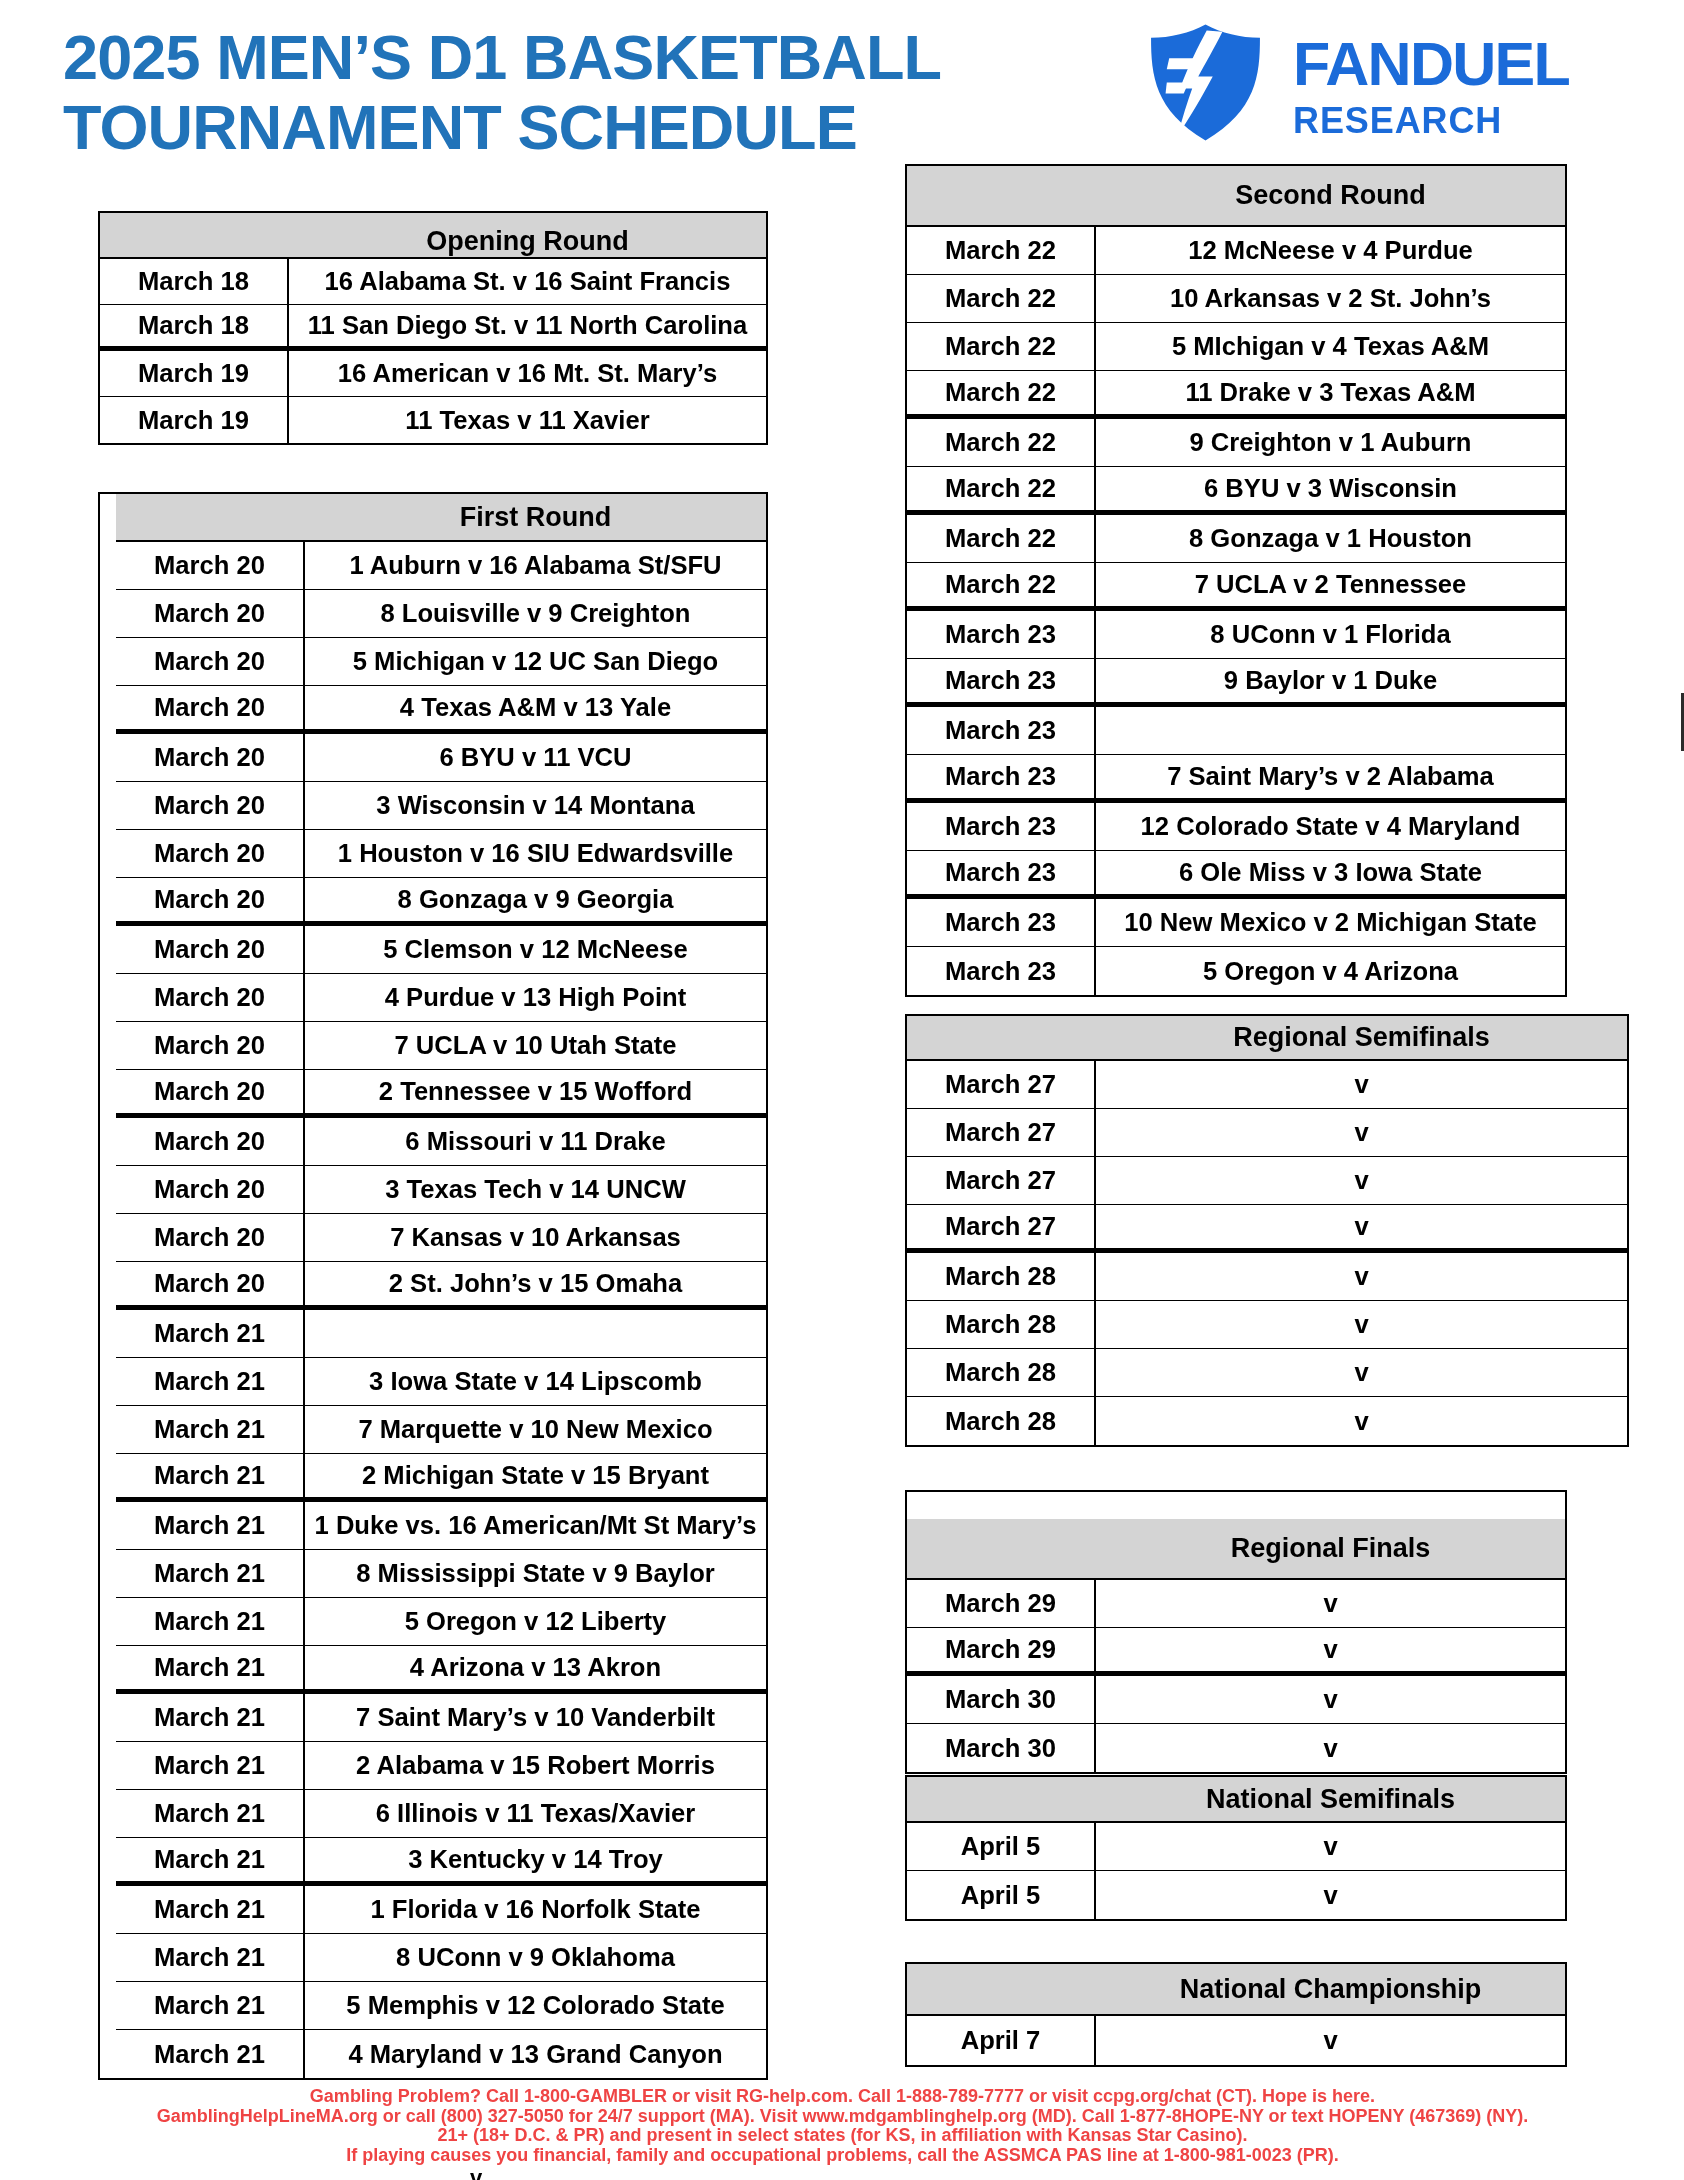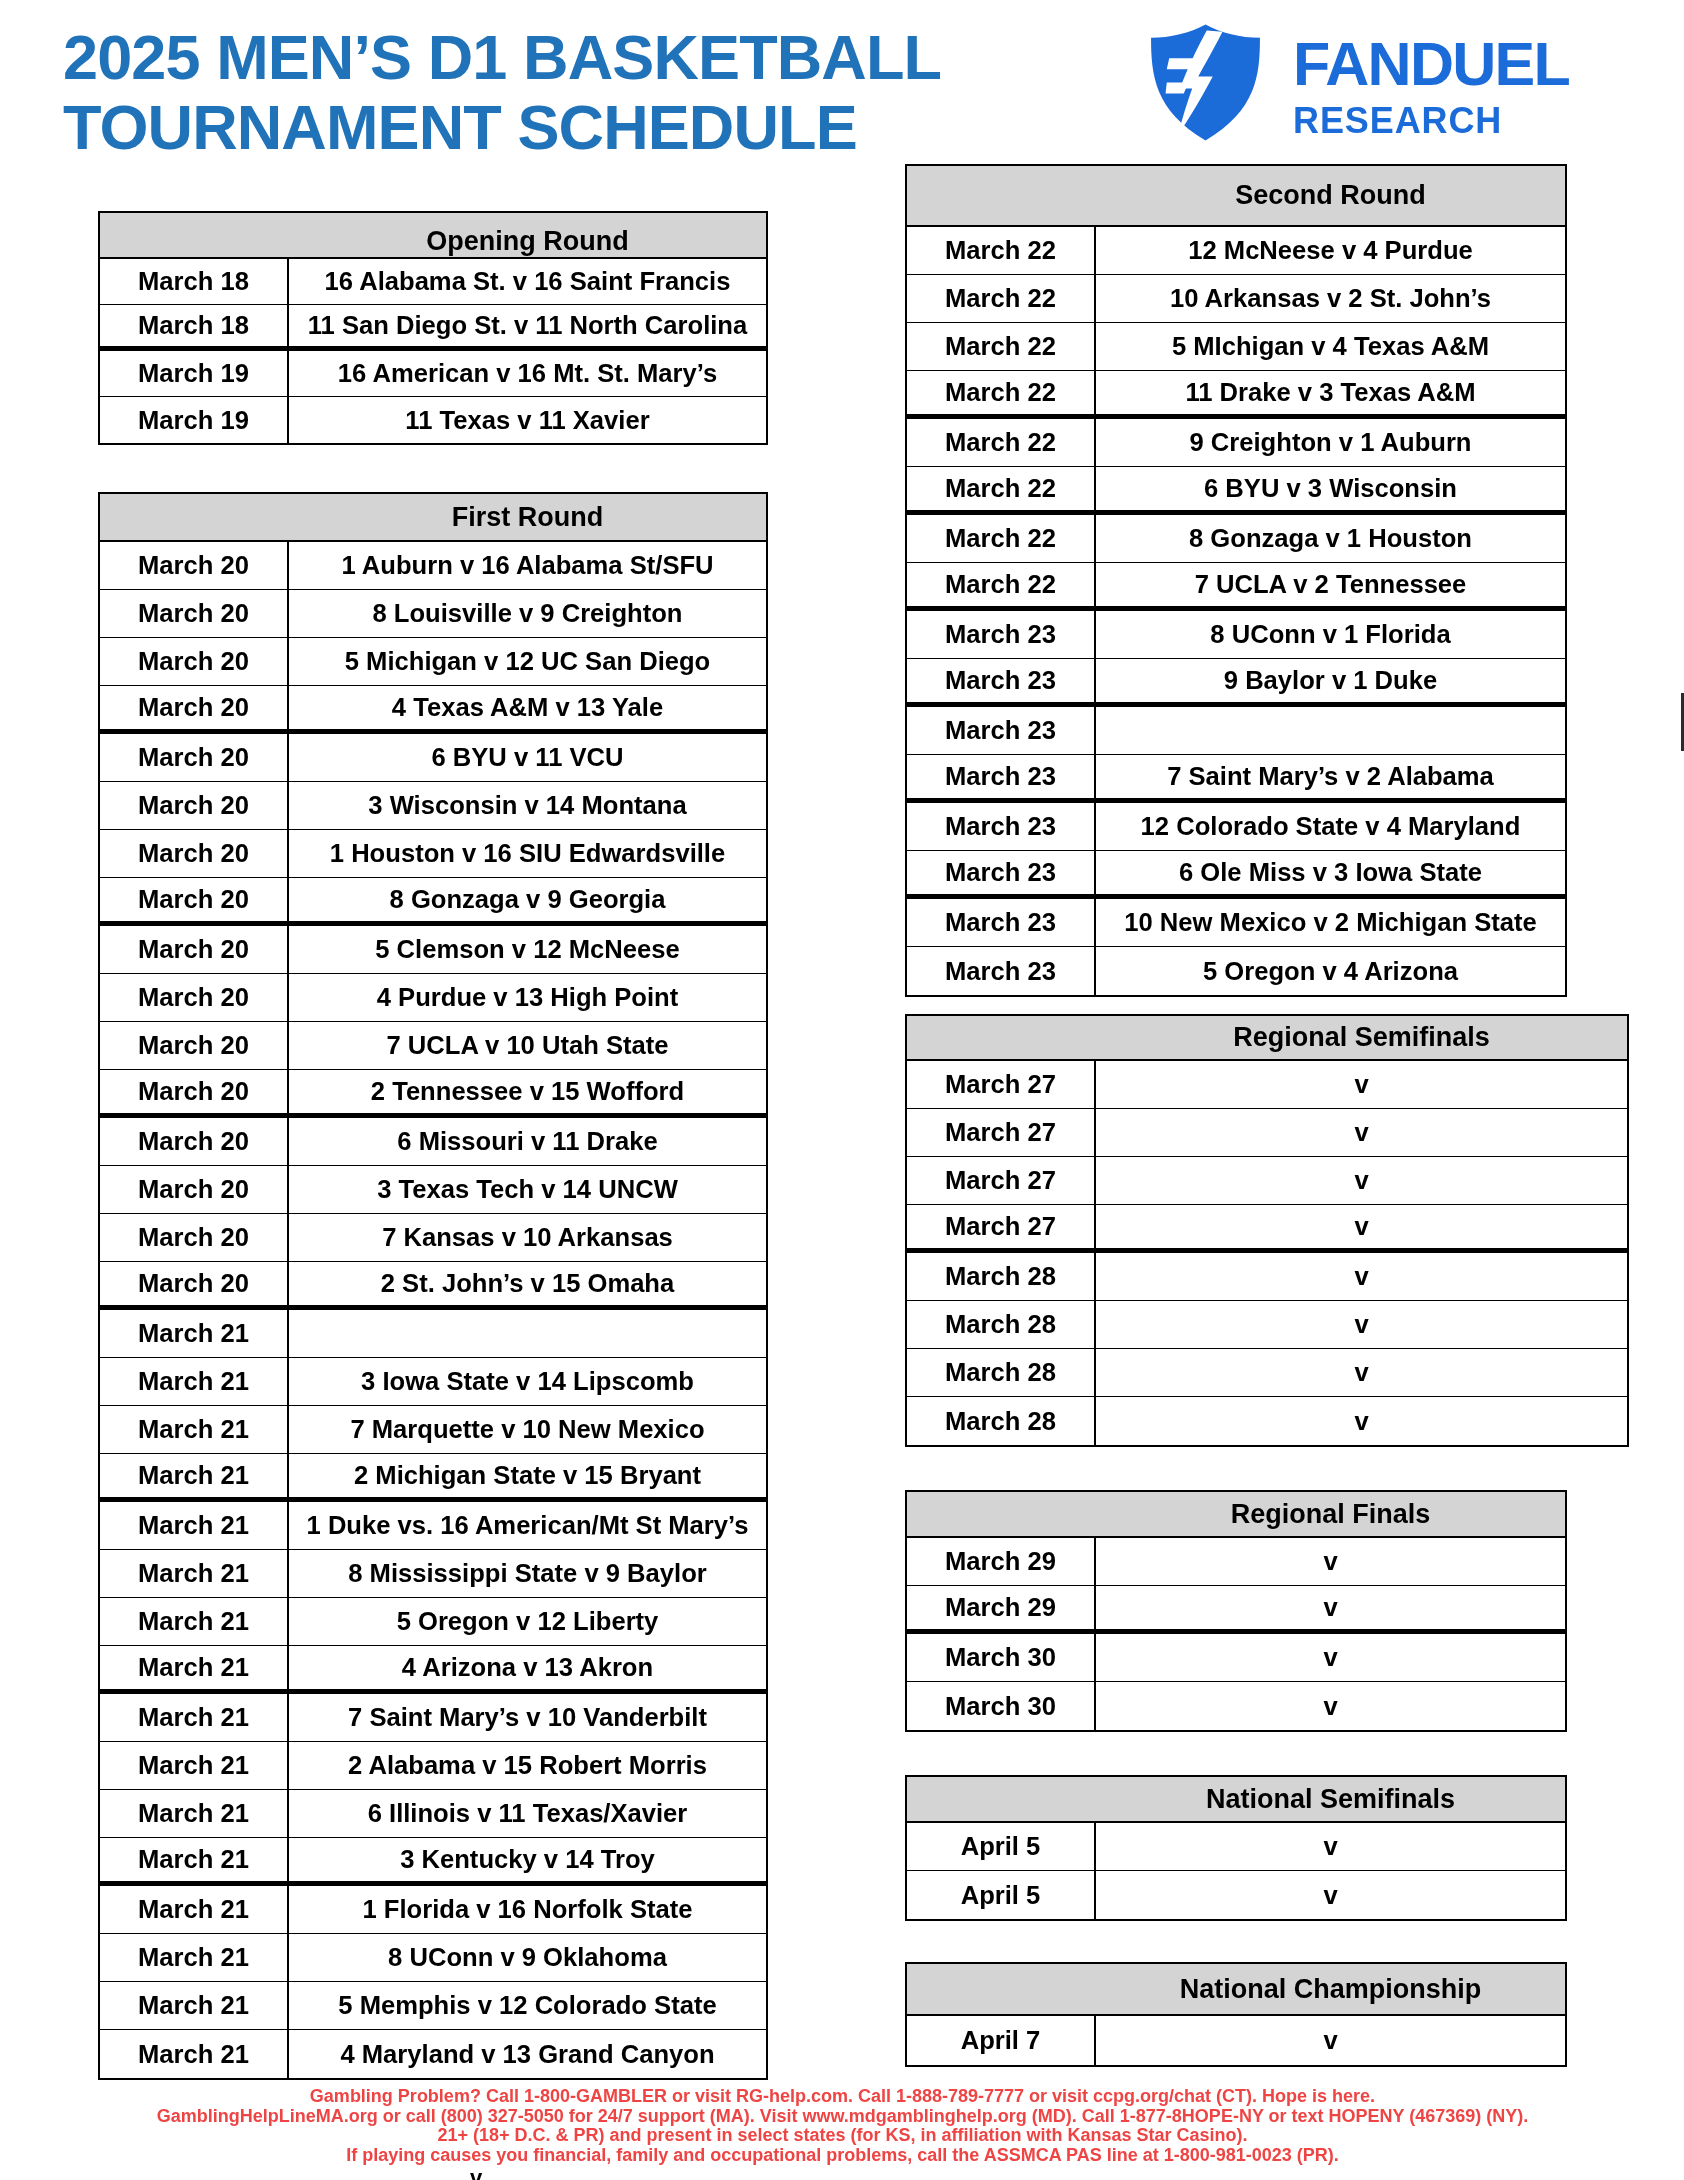--- a/index.html
+++ b/index.html
@@ -91,21 +91,21 @@
         </div>
         <div class="row" style="height: 46px;">
           <div class="cell-date">March 19</div>
           <div class="cell-game">16 American v 16 Mt. St. Mary’s</div>
         </div>
         <div class="row" style="height: 46px;">
           <div class="cell-date">March 19</div>
           <div class="cell-game">11 Texas v 11 Xavier</div>
         </div>
       </div>
-      <div class="tbl" style="left: 98px; top: 492px; width: 670px;">
+      <div class="tbl" style="left: 98px; top: 492px; width: 670px; padding-left: 16px;">
         <div class="tbl-header" style="height: 48px;">
           <span style="margin-left: 189px;">First Round</span>
         </div>
         <div class="row" style="height: 48px;">
           <div class="cell-date">March 20</div>
           <div class="cell-game">1 Auburn v 16 Alabama St/SFU</div>
         </div>
         <div class="row" style="height: 48px;">
           <div class="cell-date">March 20</div>
           <div class="cell-game">8 Louisville v 9 Creighton</div>
@@ -329,21 +329,21 @@
         <div class="row" style="height: 48px;">
           <div class="cell-date">March 28</div>
           <div class="cell-game">v</div>
         </div>
         <div class="row" style="height: 48px;">
           <div class="cell-date">March 28</div>
           <div class="cell-game">v</div>
         </div>
       </div>
       <div class="tbl" style="left: 905px; top: 1490px; width: 662px;">
-        <div class="tbl-header" style="height: 46px;">
+        <div class="tbl-header" style="height: 61px; margin-top: 27px;">
           <span style="margin-left: 189px;">Regional Finals</span>
         </div>
         <div class="row" style="height: 48px;">
           <div class="cell-date">March 29</div>
           <div class="cell-game">v</div>
         </div>
         <div class="row thick" style="height: 48px;">
           <div class="cell-date">March 29</div>
           <div class="cell-game">v</div>
         </div>

